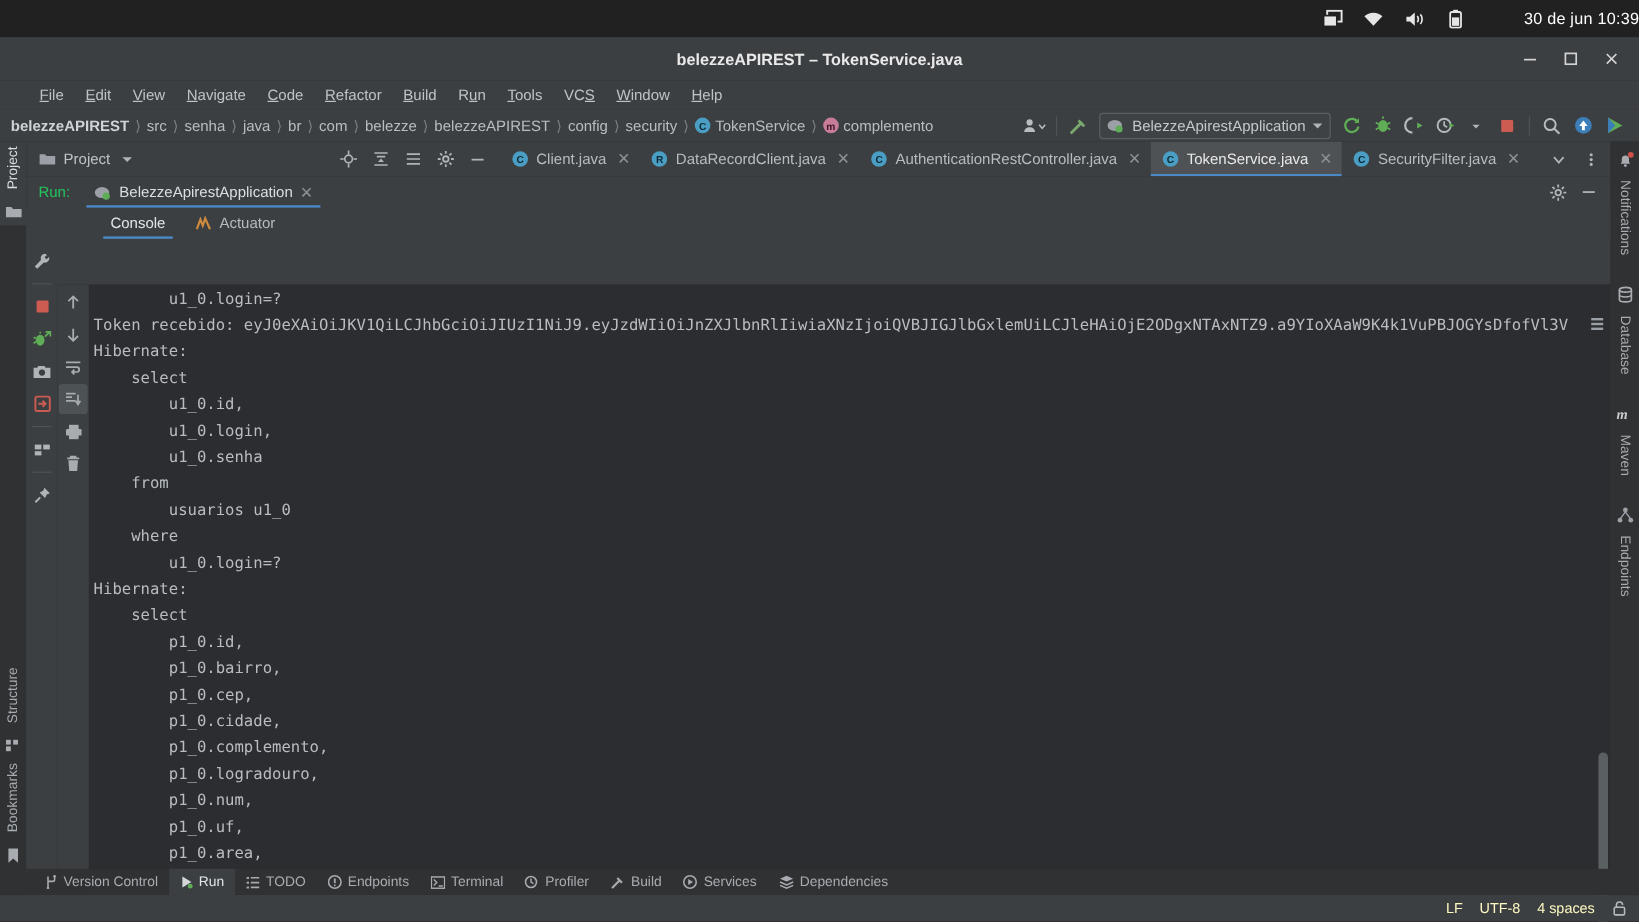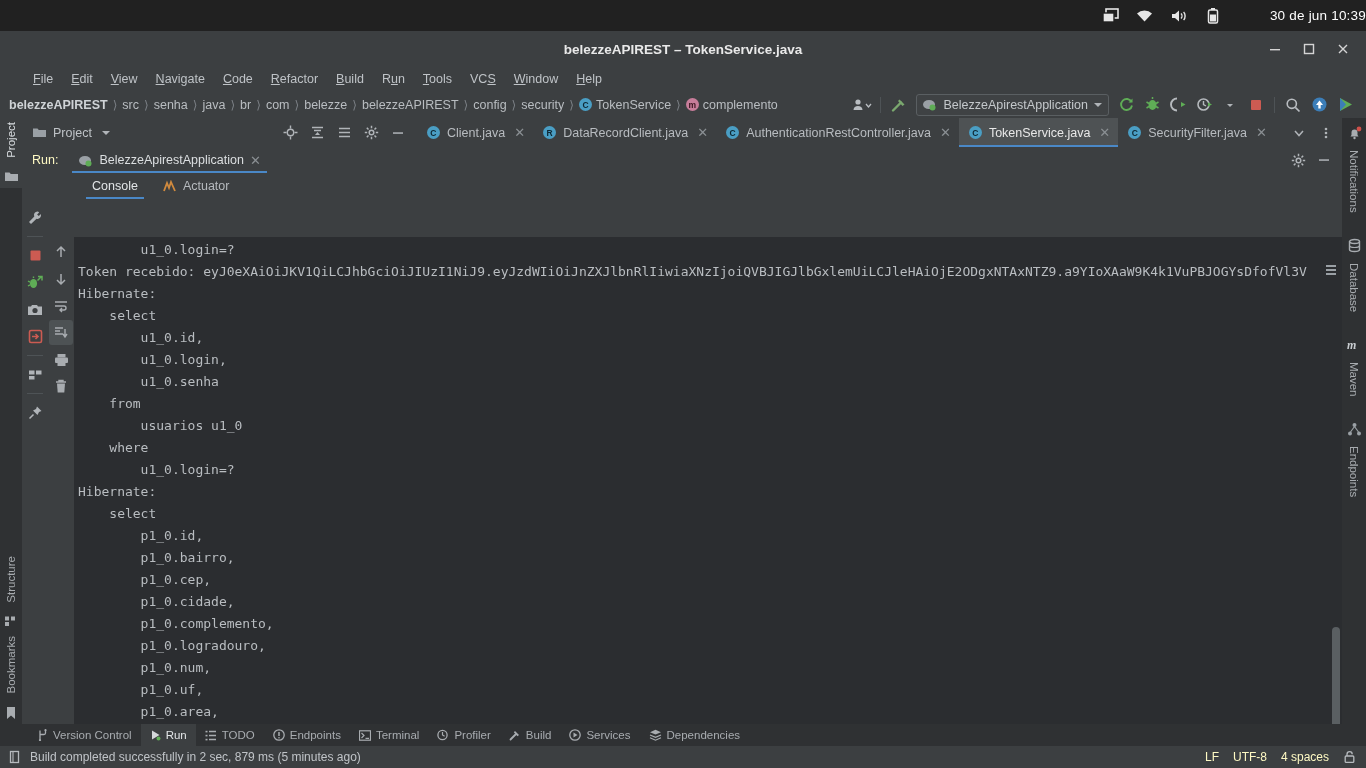--- a/index.html
+++ b/index.html
@@ -118,21 +118,21 @@
   }
 
   
   #run-window {
     position: absolute; top: 147px; left: 22px; width: 1320px; height: 583px;
     background: #3c3f41; display: flex; flex-direction: column;
   }
   #run-header {
     height: 26px; display: flex; align-items: center; padding-left: 10px; position: relative;
   }
-  #run-label { font-size: 12.5px; color: #fef9c3; padding-right: 14px; }
+  #run-label { font-size: 12.5px; color: #22c55e; padding-right: 14px; }
   #run-session {
     display: flex; align-items: center; gap: 6px; height: 26px; padding: 0 6px;
     font-size: 12.5px; color: #dcdfe1; position: relative;
   }
   #run-session::after { content:''; position:absolute; left:0;right:0;bottom:0;height:2px;background:#4a88c7; }
   #run-session .xclose { color:#8b9094; font-size: 13px; }
   #run-header-right { margin-left: auto; display:flex; align-items:center; gap:2px; padding-right: 6px; }
   .hdr-ico { width:24px;height:24px;display:flex;align-items:center;justify-content:center;color:#b0b4b8; }
 
   #run-body { flex: 1; display: flex; }
@@ -754,29 +754,20 @@
           <path d="M6.5 0.8 L12 3.2 L6.5 5.6 L1 3.2z" fill="currentColor"></path>
           <path d="M1 6 L6.5 8.4 L12 6" stroke="currentColor" stroke-width="1.2" fill="none"></path>
           <path d="M1 8.8 L6.5 11.2 L12 8.8" stroke="currentColor" stroke-width="1.2" fill="none"></path>
         </svg>
     </span>
     <span>Dependencies</span>
   </div>
 </div>
 
 <div id="status-bar">
-  <div id="status-left">
-    <span class="ico">
-      <svg width="14" height="14" viewBox="0 0 14 14">
-          <rect x="2.5" y="1.5" width="8" height="11" fill="none" stroke="#b6babe" stroke-width="1.3"></rect>
-          <path d="M5 1.5v11" stroke="#b6babe" stroke-width="1.1"></path>
-        </svg>
-    </span>
-    <span id="status-msg">Build completed successfully in 2 sec, 879 ms (5 minutes ago)</span>
-  </div>
   <div id="status-right">
     <span class="st-item">LF</span>
     <span class="st-item">UTF-8</span>
     <span class="st-item">4 spaces</span>
     <span class="ico">
       <svg width="13" height="14" viewBox="0 0 13 14">
           <path d="M4 6V4.2a2.6 2.6 0 0 1 5.2 0" fill="none" stroke="#b6babe" stroke-width="1.3"></path>
           <rect x="2.2" y="6" width="8.6" height="6.4" rx="1" fill="none" stroke="#b6babe" stroke-width="1.3"></rect>
         </svg>
     </span>

